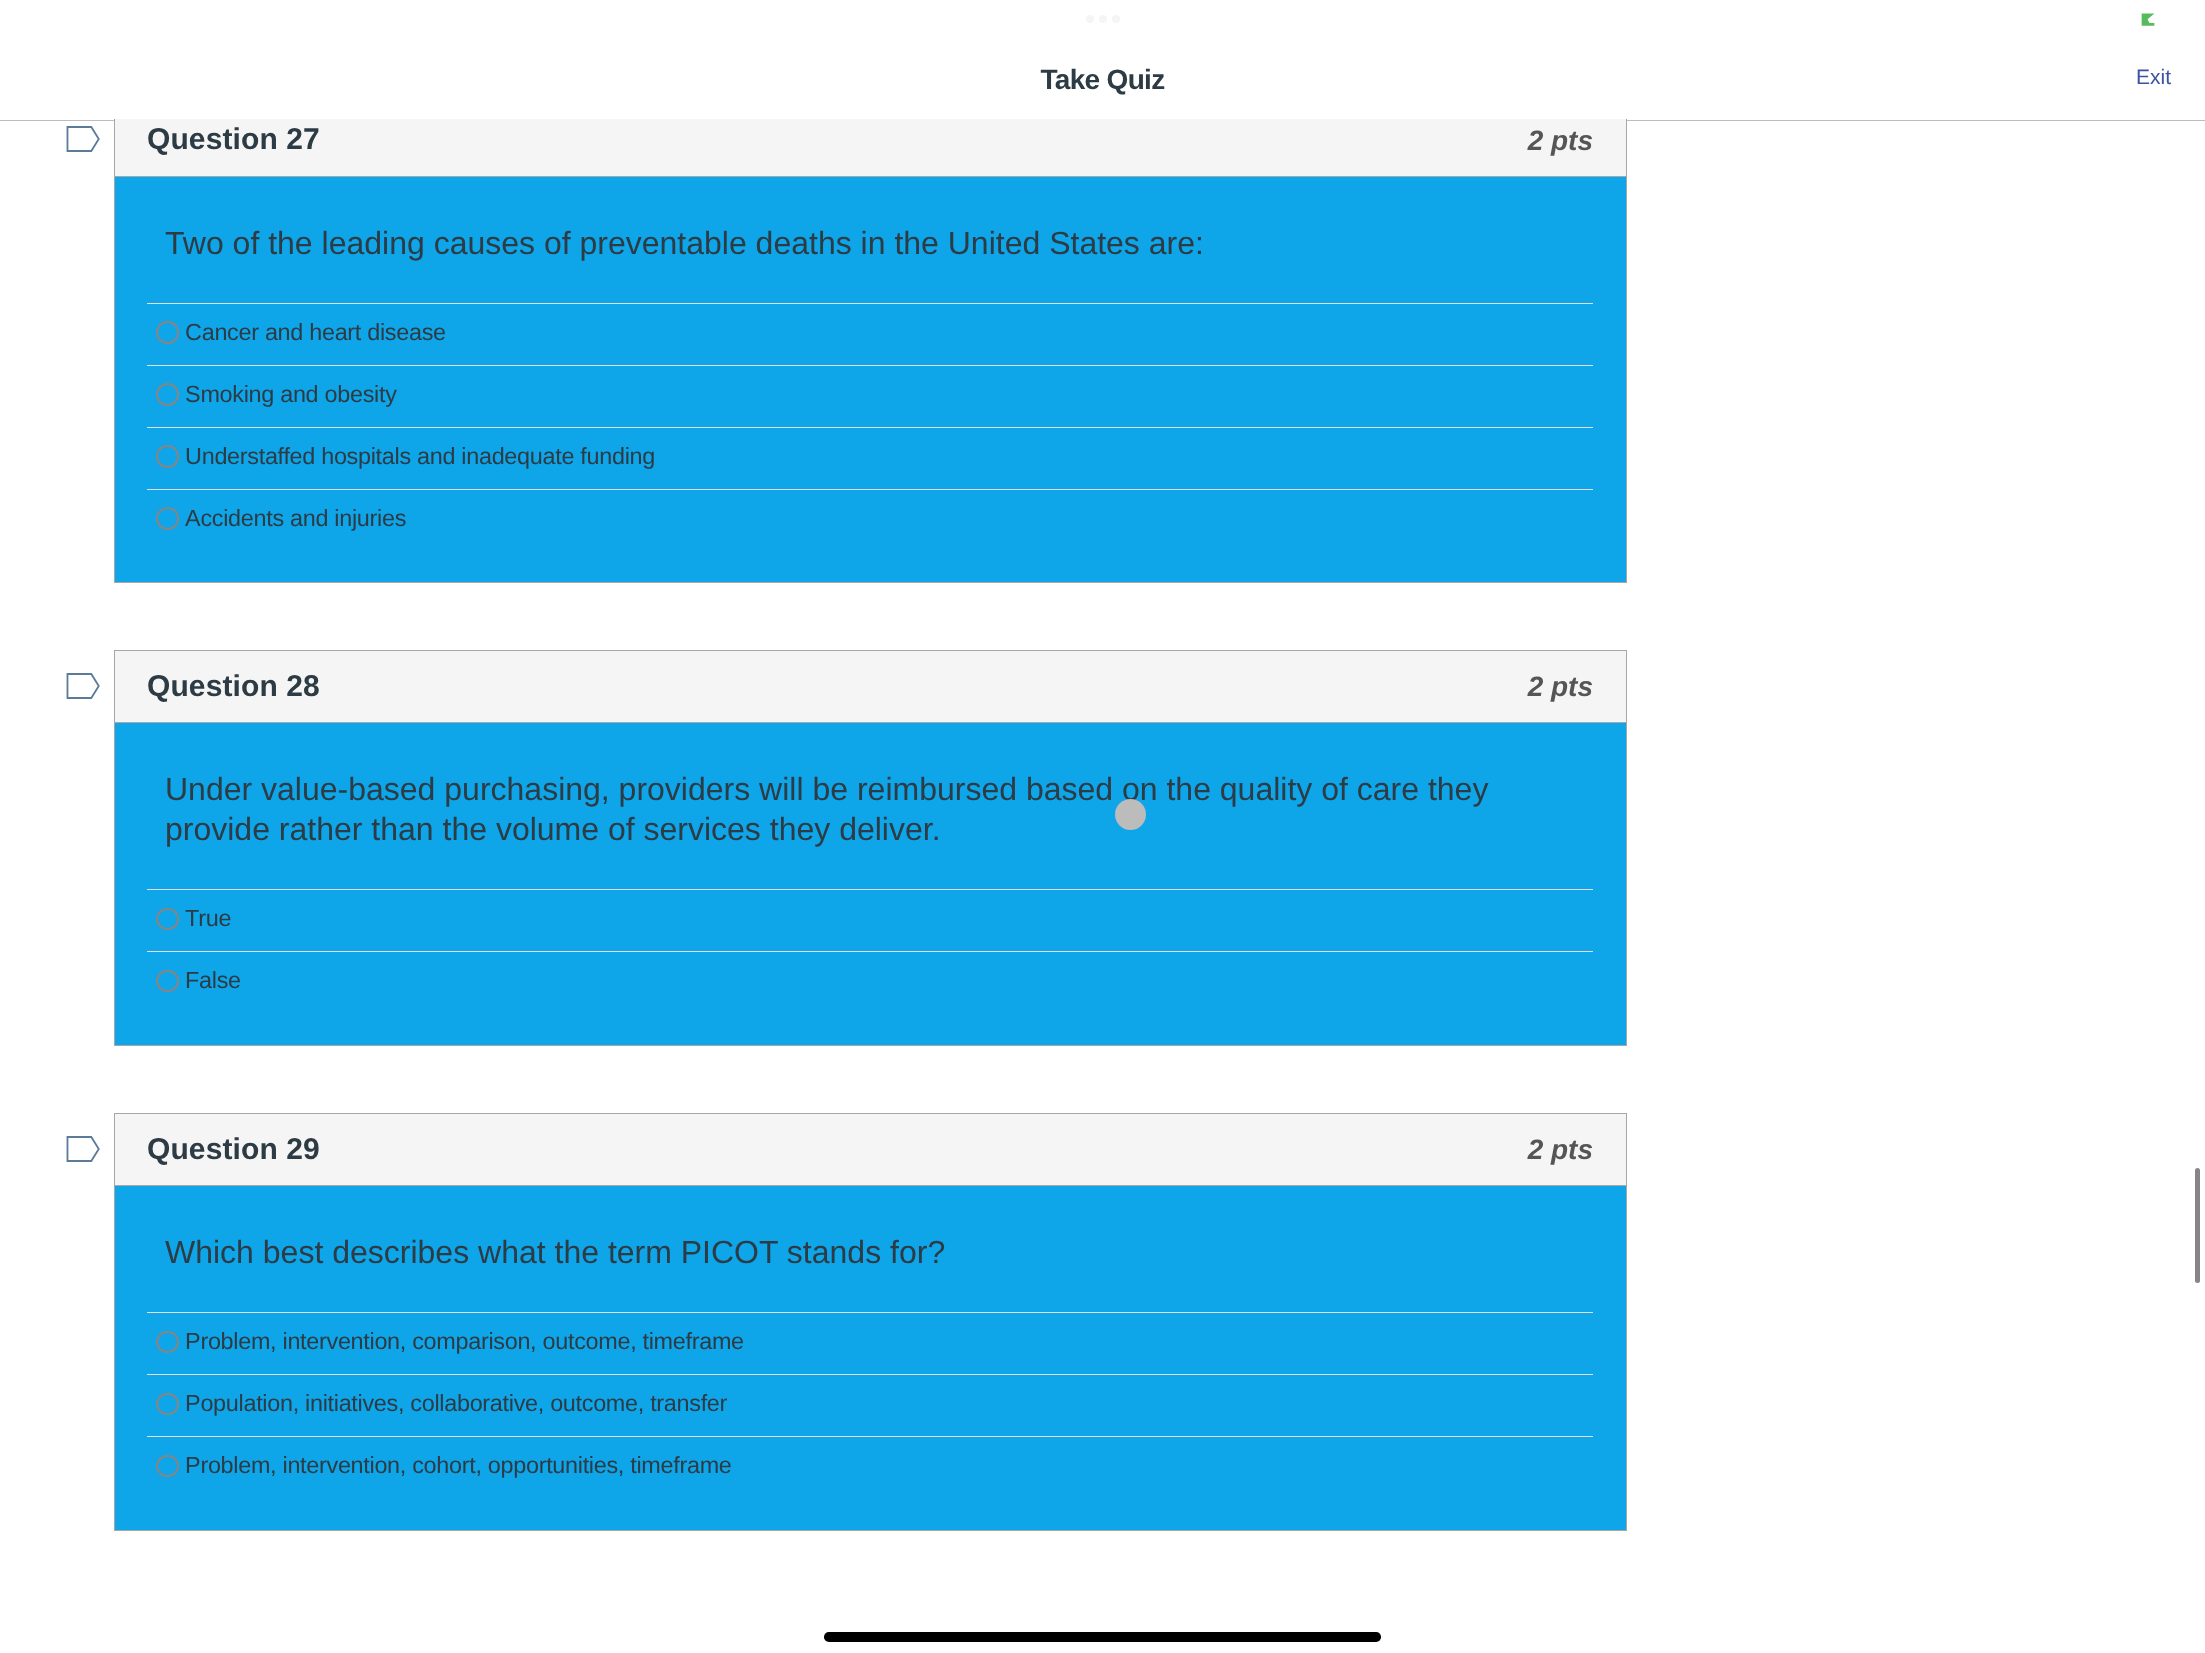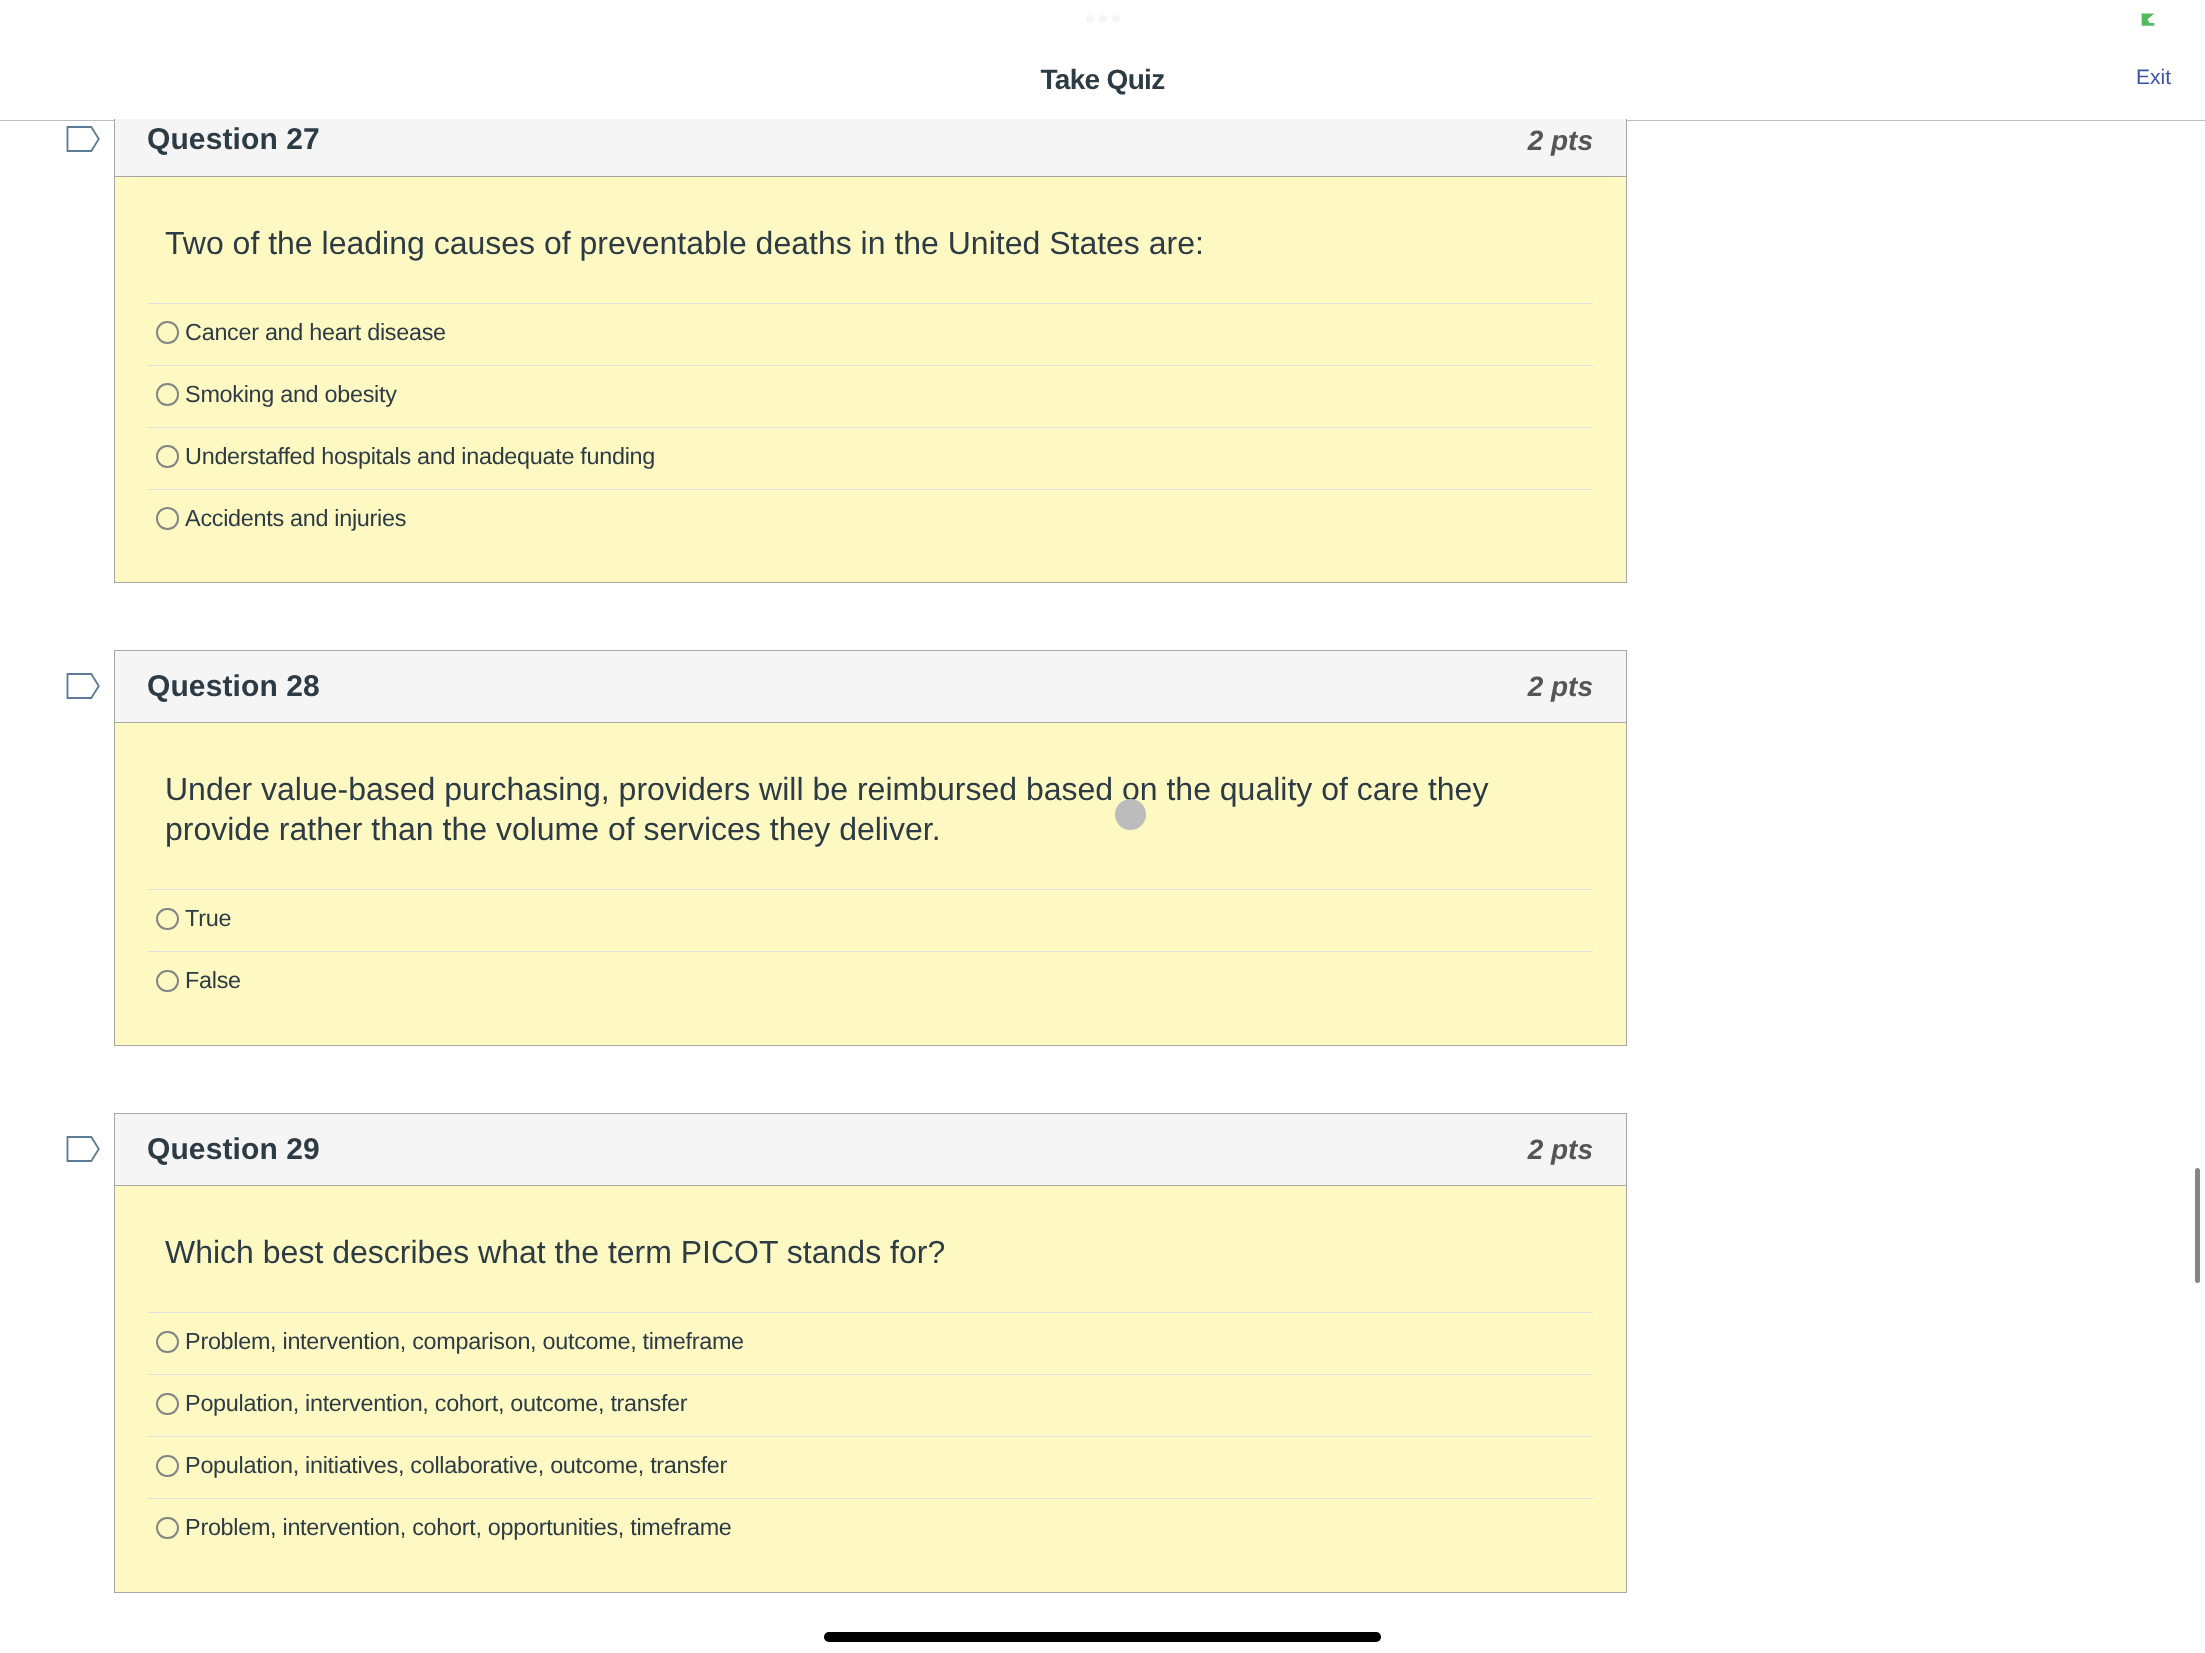--- a/index.html
+++ b/index.html
@@ -30,21 +30,21 @@
   
   .content{position:absolute;top:119px;left:0;width:2205px;height:1534px;overflow:hidden;}
 
   .qrow{position:absolute;left:0;width:2205px;}
   .qrow.q1{top:-15.3px;}
   .qrow.q2{top:531px;}
   .qrow.q3{top:994px;}
   .flag{position:absolute;left:66px;top:22.6px;width:34px;height:26px;}
 
   .qbox{position:absolute;left:114px;width:1513px;border:0.8px solid #a7a7a7;
-        box-sizing:border-box;background:#fef9c3;}
+        box-sizing:border-box;background:#0ea5e9;}
   .qhead{display:flex;align-items:center;justify-content:space-between;
          height:72px;background:#f5f5f5;border-bottom:0.8px solid #a7a7a7;
          padding:0 33px 0 32px;box-sizing:border-box;}
   .qname{font-size:30px;font-weight:bold;color:#2d3b45;line-height:1;position:relative;top:0px;letter-spacing:0.1px;}
   .qpts{font-size:28px;font-weight:bold;color:#555555;line-height:1;position:relative;top:0.8px;font-style:italic;}
   .qbody{padding:46px 33px 31.5px 32px;}
   .qtext{font-size:32px;line-height:40px;color:#2d3b45;margin-left:18px;}
   .answers{margin-top:40px;}
   .ans{display:flex;align-items:center;border-top:0.8px solid #e0e0e0;height:61px;padding-left:9px;}
   .radio{width:22.6px;height:22.6px;border:2.4px solid #858585;border-radius:50%;box-sizing:border-box;flex:none;position:relative;top:-1.6px;}
@@ -148,24 +148,20 @@
         </div>
         <div class="qbody">
           <div class="qtext">Which best describes what the term PICOT stands for?</div>
           <div class="answers">
             <div class="ans">
                 <span class="radio"></span>
                 <span class="anstext">Problem, intervention, comparison, outcome, timeframe</span>
               </div>
             <div class="ans">
                 <span class="radio"></span>
-                <span class="anstext">Population, intervention, cohort, outcome, transfer</span>
-              </div>
-            <div class="ans">
-                <span class="radio"></span>
                 <span class="anstext">Population, initiatives, collaborative, outcome, transfer</span>
               </div>
             <div class="ans">
                 <span class="radio"></span>
                 <span class="anstext">Problem, intervention, cohort, opportunities, timeframe</span>
               </div>
           </div>
         </div>
       </div>
     </div>

